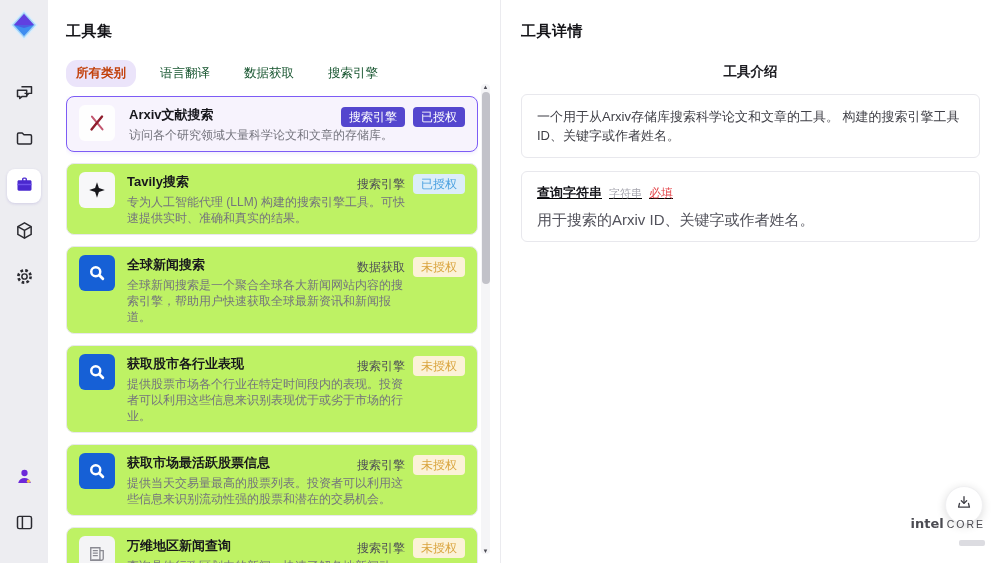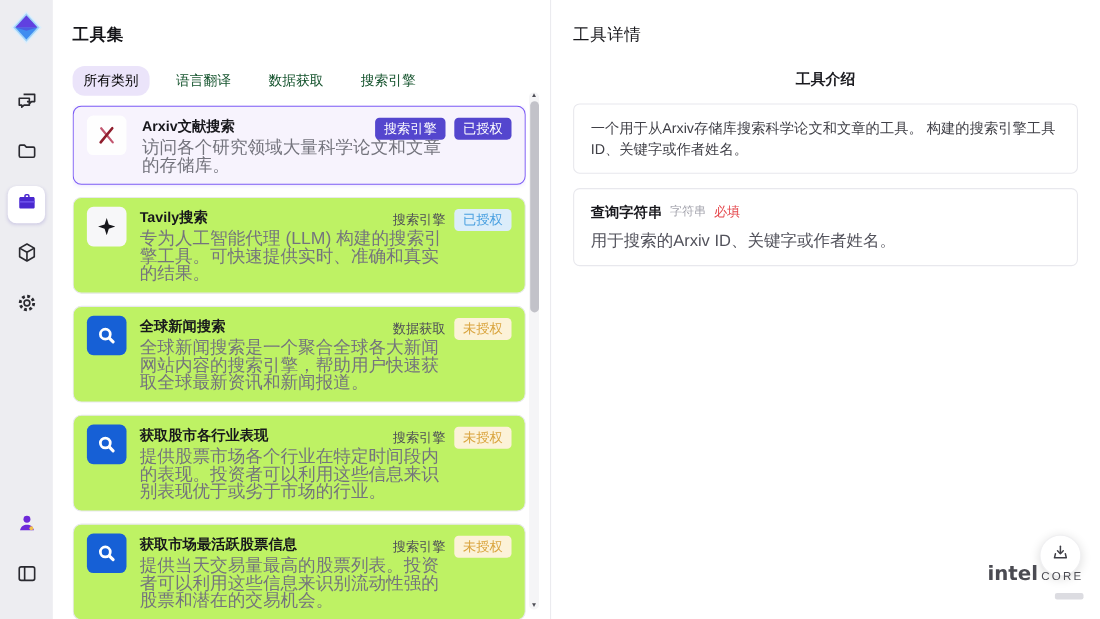--- a/index.html
+++ b/index.html
@@ -14,74 +14,74 @@
   .nav-btn { width:34px; height:34px; border-radius:8px; display:flex; align-items:center;
              justify-content:center; margin-bottom:12px; cursor:pointer; }
   .nav-btn.active { background:#ffffff; box-shadow:0 1px 3px rgba(80,60,180,.18); }
   .sidebar .spacer { flex:1; }
 
   
   .main { position:absolute; left:48px; top:0; width:452px; height:100%; background:#fff; padding:22px 0 0 18px; }
   .main-title { font-size:15px; font-weight:bold; color:#151519; letter-spacing:.5px; }
   .tabs { display:flex; gap:14px; margin-top:19px; align-items:center; }
   .tab { font-size:12.5px; color:#14532d; padding:5px 10px; border-radius:5px; cursor:pointer; white-space:nowrap; }
-  .tab.active { background:#ebe4fa; color:#000000; font-weight:normal;border-radius:11px; }
+  .tab.active { background:#ebe4fa; color:#c2410c; font-weight:bold;border-radius:11px; }
 
   .tool-list { margin-top:9px; width:412px; height:474px; overflow:hidden;
                display:flex; flex-direction:column; gap:11px; }
   .tool-card { position:relative; border:1px solid #e8e8ed; border-radius:8px; background:#bef264;
                padding:8px 12px; display:flex; gap:12px; cursor:pointer; flex:none; }
   .tool-card.selected { border:1.5px solid #7d5cf5; background:#f7f3fd; box-shadow:0 1px 4px rgba(125,92,245,.15);gap:14px; }
   .tool-icon { width:36px; height:36px; border-radius:6px; background:#f4f4f6; flex:none;
                display:flex; align-items:center; justify-content:center; overflow:hidden; }
   .tool-icon.ic-arxiv { background:#fefefe; }
   .tool-icon.ic-search-blue { background:#1660d6; }
   .tool-icon.ic-star { background:#f7f7f9; }
   .tool-icon.ic-newspaper { background:#f4f4f6; }
   .tool-body { flex:1; min-width:0; padding-top:1px; }
   .tool-title { font-size:13px; font-weight:bold; color:#17171c; line-height:17px; }
-  .tool-desc { font-size:16px; color:#74747d; line-height:16px; margin-top:4px; width:284px; }
+  .tool-desc { font-size:12px; color:#74747d; line-height:16px; margin-top:4px; width:284px; }
   .tool-badges { position:absolute; top:10px; right:12px; display:flex; gap:8px; align-items:center; }
   .badge { font-size:12px; padding:3px 8px; border-radius:4px; white-space:nowrap; line-height:14px; }
   .badge.plain { color:#4e4e57; padding:3px 0; }
   .badge.solid { background:#5446ce; color:#ffffff; }
   .badge.authorized { background:#dcedfa; color:#4aa0e0; }
   .badge.unauthorized { background:#fcf2d8; color:#d9a43e; }
 
   
   .scrollbar { position:absolute; left:481px; top:84px; width:9px; height:470px; z-index:2; }
   .scroll-track { position:absolute; inset:0; background:#f5f5f7; border-radius:4px; }
   .scroll-up, .scroll-down { position:absolute; left:1px; width:7px; text-align:center;
        font-size:6px; color:#4e4e57; line-height:6px; cursor:pointer; }
   .scroll-up { top:0; }
   .scroll-down { bottom:0; }
   .scroll-thumb { position:absolute; left:0.5px; top:8px; width:8px; height:192px; background:#c2c2c9;
        border-radius:4px; cursor:grab; }
 
   
   .detail { position:absolute; left:500px; top:0; width:500px; height:100%; background:#fff;
             border-left:1px solid #ebebef; padding:22px 20px 0; }
-  .detail-title { font-size:15px; font-weight:normal; color:#151519; letter-spacing:.5px; }
+  .detail-title { font-size:15px; font-weight:bold; color:#151519; letter-spacing:.5px; }
   .section-heading { font-size:13.5px; font-weight:bold; color:#1b1b20; margin-top:22px;text-align:center; }
   .info-box { border:1px solid #e8e8ed; border-radius:6px; padding:12px 15px; margin-top:13px;
               font-size:13px; color:#3f3f46; line-height:19px; }
   .param-box { border:1px solid #e8e8ed; border-radius:6px; padding:12px 15px; margin-top:13px; }
-  .param-head { display:flex; align-items:flex-start; }
+  .param-head { display:flex; align-items:center;text-decoration:underline; }
   .param-name { font-size:13px; font-weight:bold; color:#17171c; }
   .param-type { font-size:11px; color:#a3a3ac; margin-left:7px; }
   .param-required { font-size:12px; color:#e5484d; margin-left:7px; }
   .param-desc { font-size:15px; color:#52525b; margin-top:9px; line-height:18px; }
 
   
   .fab { position:absolute; right:17px; bottom:39px; width:38px; height:38px; border-radius:50%;
          background:#fff; border:1px solid #f0f0f2; box-shadow:0 2px 10px rgba(0,0,0,.14);
          display:flex; align-items:center; justify-content:center; cursor:pointer; z-index:4; }
   .intel-mark { position:absolute; right:15px; bottom:13px; text-align:right; z-index:4; }
   .intel-row { color:#4b4b52; white-space:nowrap; }
-  .intel-name { font-size:18px; font-weight:bold; font-family:"DejaVu Sans",sans-serif; }
+  .intel-name { font-size:13px; font-weight:bold; font-family:"DejaVu Sans",sans-serif; }
   .intel-core { font-size:10.5px; letter-spacing:2px; margin-left:3px; }
   .intel-sub-badge { display:inline-block; width:26px; height:6px; background:#dcdce1; border-radius:2px; margin-top:2px; }
 </style>
 </head>
 <body>
 
 <div class="app">
 
   <div class="sidebar">
     <div class="logo">

